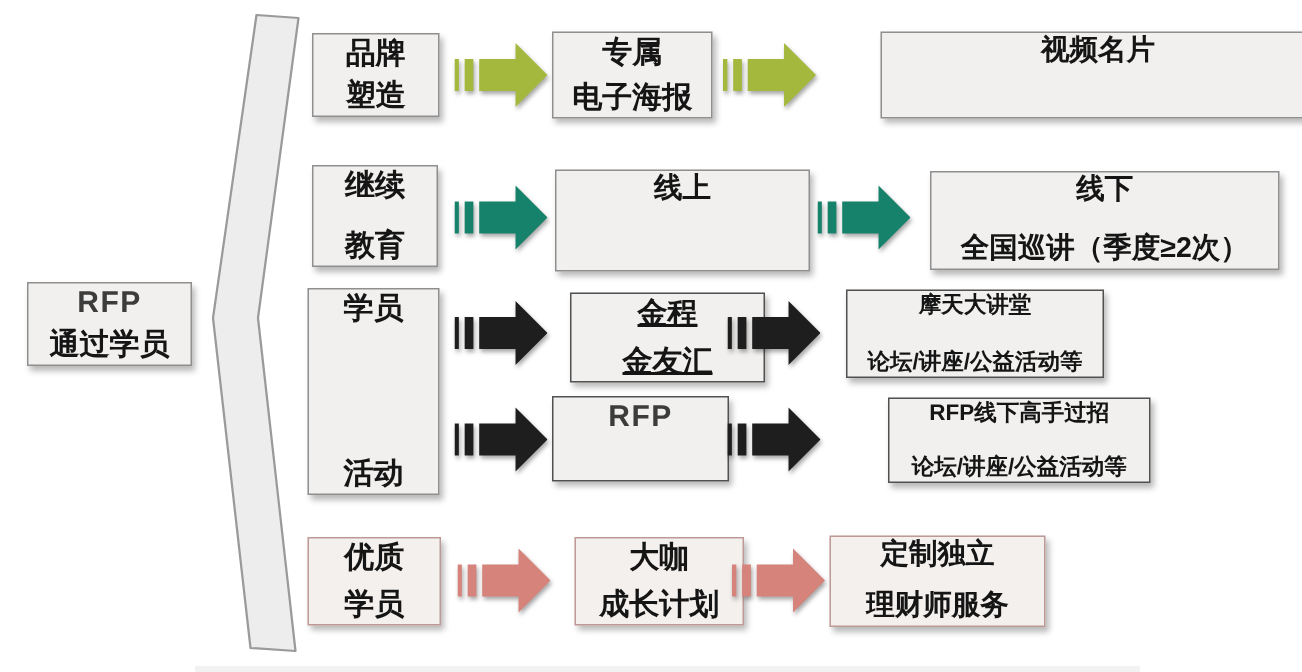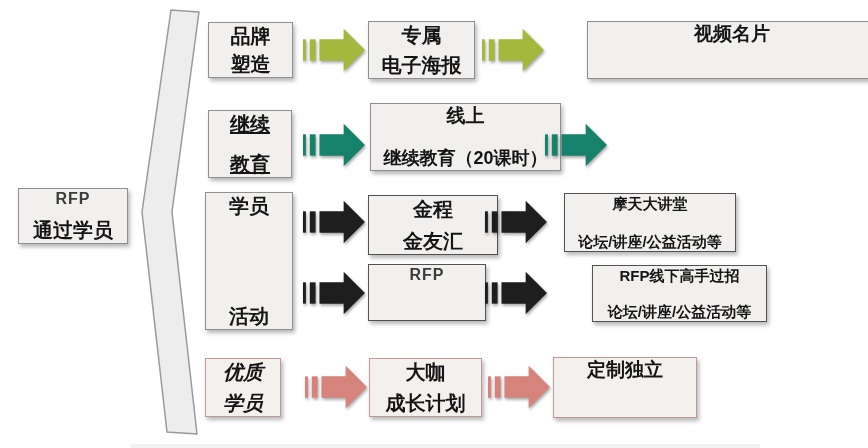--- a/index.html
+++ b/index.html
@@ -9,21 +9,21 @@
   }
   .box{
     position:absolute;display:flex;flex-direction:column;justify-content:space-between;align-items:center;
     background:#f1f0ee;border:1px solid #8f8f8f;box-shadow:2px 3px 4px rgba(0,0,0,0.28);
     font-weight:700;text-align:center;line-height:1.3;box-sizing:border-box;white-space:nowrap;
   }
   .fs20{font-size:20px}
   .fs19{font-size:19px}
   .fs18{font-size:18px}
   .fs15{font-size:15px}
-  .sub{font-size:16px;font-weight:600;color:#3c3c3c;letter-spacing:1px}
+  .sub{font-size:20px;font-weight:600;color:#3c3c3c;letter-spacing:1px}
   .dark-border{border-color:#515151}
   .pink-border{border-color:#bd9a95;background:#f4f0ee}
   .arrow{position:absolute;filter:drop-shadow(1px 2px 1.5px rgba(0,0,0,0.35));}
   .brace{position:absolute;left:135px;top:5px;}
   .bottom-strip{position:absolute;left:130px;top:444px;width:630px;height:4px;background:#f2f2f2;}
 </style>
 </head>
 <body>
 
 <div class="canvas">
@@ -60,61 +60,64 @@
       <rect x="0" y="13" width="3" height="22"></rect>
         <rect x="7" y="13" width="6" height="22"></rect>
       <polygon points="17,13 42,13 42,2 64,24 42,46 42,35 17,35"></polygon>
     </g>
   </svg>
 
   <div class="box fs19" style="left:587px;top:21px;width:290px;height:58px;">
     <div>视频名片</div>
   </div>
 
-  <div class="box fs20" style="left:208px;top:110px;width:84px;height:68px;text-decoration:underline;">
+  <div class="box fs20" style="left:208px;top:110px;width:84px;height:68px;">
     <div>继续</div>
     <div>教育</div>
   </div>
 
   <svg class="arrow" style="left:303px;top:121px" width="62" height="48" viewBox="0 0 64 48">
     <g fill="#17826b">
       <rect x="0" y="13" width="3" height="22"></rect>
         <rect x="7" y="13" width="6" height="22"></rect>
       <polygon points="17,13 42,13 42,2 64,24 42,46 42,35 17,35"></polygon>
     </g>
   </svg>
 
-  <div class="box fs18" style="left:370px;top:103px;width:191px;height:68px;">
+  <div class="box fs18" style="left:370px;top:113px;width:170px;height:68px;font-family:Liberation Mono, monospace;">
     <div class="fs19">线上</div>
-    <div>继续教育（20课时）</div>
   </div>
 
   <svg class="arrow" style="left:545px;top:121px" width="62" height="48" viewBox="0 0 64 48">
     <g fill="#17826b">
       <rect x="0" y="13" width="3" height="22"></rect>
         <rect x="7" y="13" width="6" height="22"></rect>
       <polygon points="17,13 42,13 42,2 64,24 42,46 42,35 17,35"></polygon>
     </g>
   </svg>
 
+  <div class="box fs19" style="left:620px;top:114px;width:233px;height:66px;">
+    <div>线下</div>
+    <div>全国巡讲（季度≥2次）</div>
+  </div>
 
   <div class="box fs20" style="left:205px;top:192px;width:88px;height:138px;">
     <div>学员</div>
     <div>活动</div>
   </div>
 
   <svg class="arrow" style="left:303px;top:198px" width="62" height="48" viewBox="0 0 64 48">
     <g fill="#1e1e1e">
       <rect x="0" y="13" width="3" height="22"></rect>
         <rect x="7" y="13" width="6" height="22"></rect>
       <polygon points="17,13 42,13 42,2 64,24 42,46 42,35 17,35"></polygon>
     </g>
   </svg>
 
-  <div class="box fs20 dark-border" style="left:368px;top:195px;width:130px;height:60px;">
+  <div class="box fs20 dark-border" style="left:380px;top:195px;width:130px;height:60px;text-decoration:underline;">
     <div>金程</div>
     <div>金友汇</div>
   </div>
 
   <svg class="arrow" style="left:485px;top:198px" width="62" height="48" viewBox="0 0 64 48">
     <g fill="#1e1e1e">
       <rect x="0" y="13" width="3" height="22"></rect>
         <rect x="7" y="13" width="6" height="22"></rect>
       <polygon points="17,13 42,13 42,2 64,24 42,46 42,35 17,35"></polygon>
     </g>
@@ -143,44 +146,45 @@
         <rect x="7" y="13" width="6" height="22"></rect>
       <polygon points="17,13 42,13 42,2 64,24 42,46 42,35 17,35"></polygon>
     </g>
   </svg>
 
   <div class="box fs15 dark-border" style="left:550px;top:265px;width:175px;height:57px;margin-left:42px;">
     <div>RFP线下高手过招</div>
     <div>论坛/讲座/公益活动等</div>
   </div>
 
-  <div class="box fs20 pink-border" style="left:205px;top:358px;width:76px;height:59px;font-style:italic;">
+  <div class="box fs20 pink-border" style="left:205px;top:358px;width:89px;height:59px;">
     <div>优质</div>
     <div>学员</div>
   </div>
 
   <svg class="arrow" style="left:305px;top:363px" width="62" height="48" viewBox="0 0 64 48">
     <g fill="#d5837b">
       <rect x="0" y="13" width="3" height="22"></rect>
         <rect x="7" y="13" width="6" height="22"></rect>
       <polygon points="17,13 42,13 42,2 64,24 42,46 42,35 17,35"></polygon>
     </g>
   </svg>
 
-  <div class="box fs20 pink-border" style="left:369px;top:358px;width:113px;height:59px;">
+  <div class="box fs20 pink-border" style="left:383px;top:358px;width:113px;height:59px;">
     <div>大咖</div>
     <div>成长计划</div>
   </div>
 
   <svg class="arrow" style="left:488px;top:363px" width="62" height="48" viewBox="0 0 64 48">
     <g fill="#d5837b">
       <rect x="0" y="13" width="3" height="22"></rect>
         <rect x="7" y="13" width="6" height="22"></rect>
       <polygon points="17,13 42,13 42,2 64,24 42,46 42,35 17,35"></polygon>
     </g>
   </svg>
 
   <div class="box fs19 pink-border" style="left:553px;top:357px;width:144px;height:61px;">
     <div>定制独立</div>
+    <div>理财师服务</div>
   </div>
 
   <div class="bottom-strip"></div>
 </div>
 
 </body></html>

